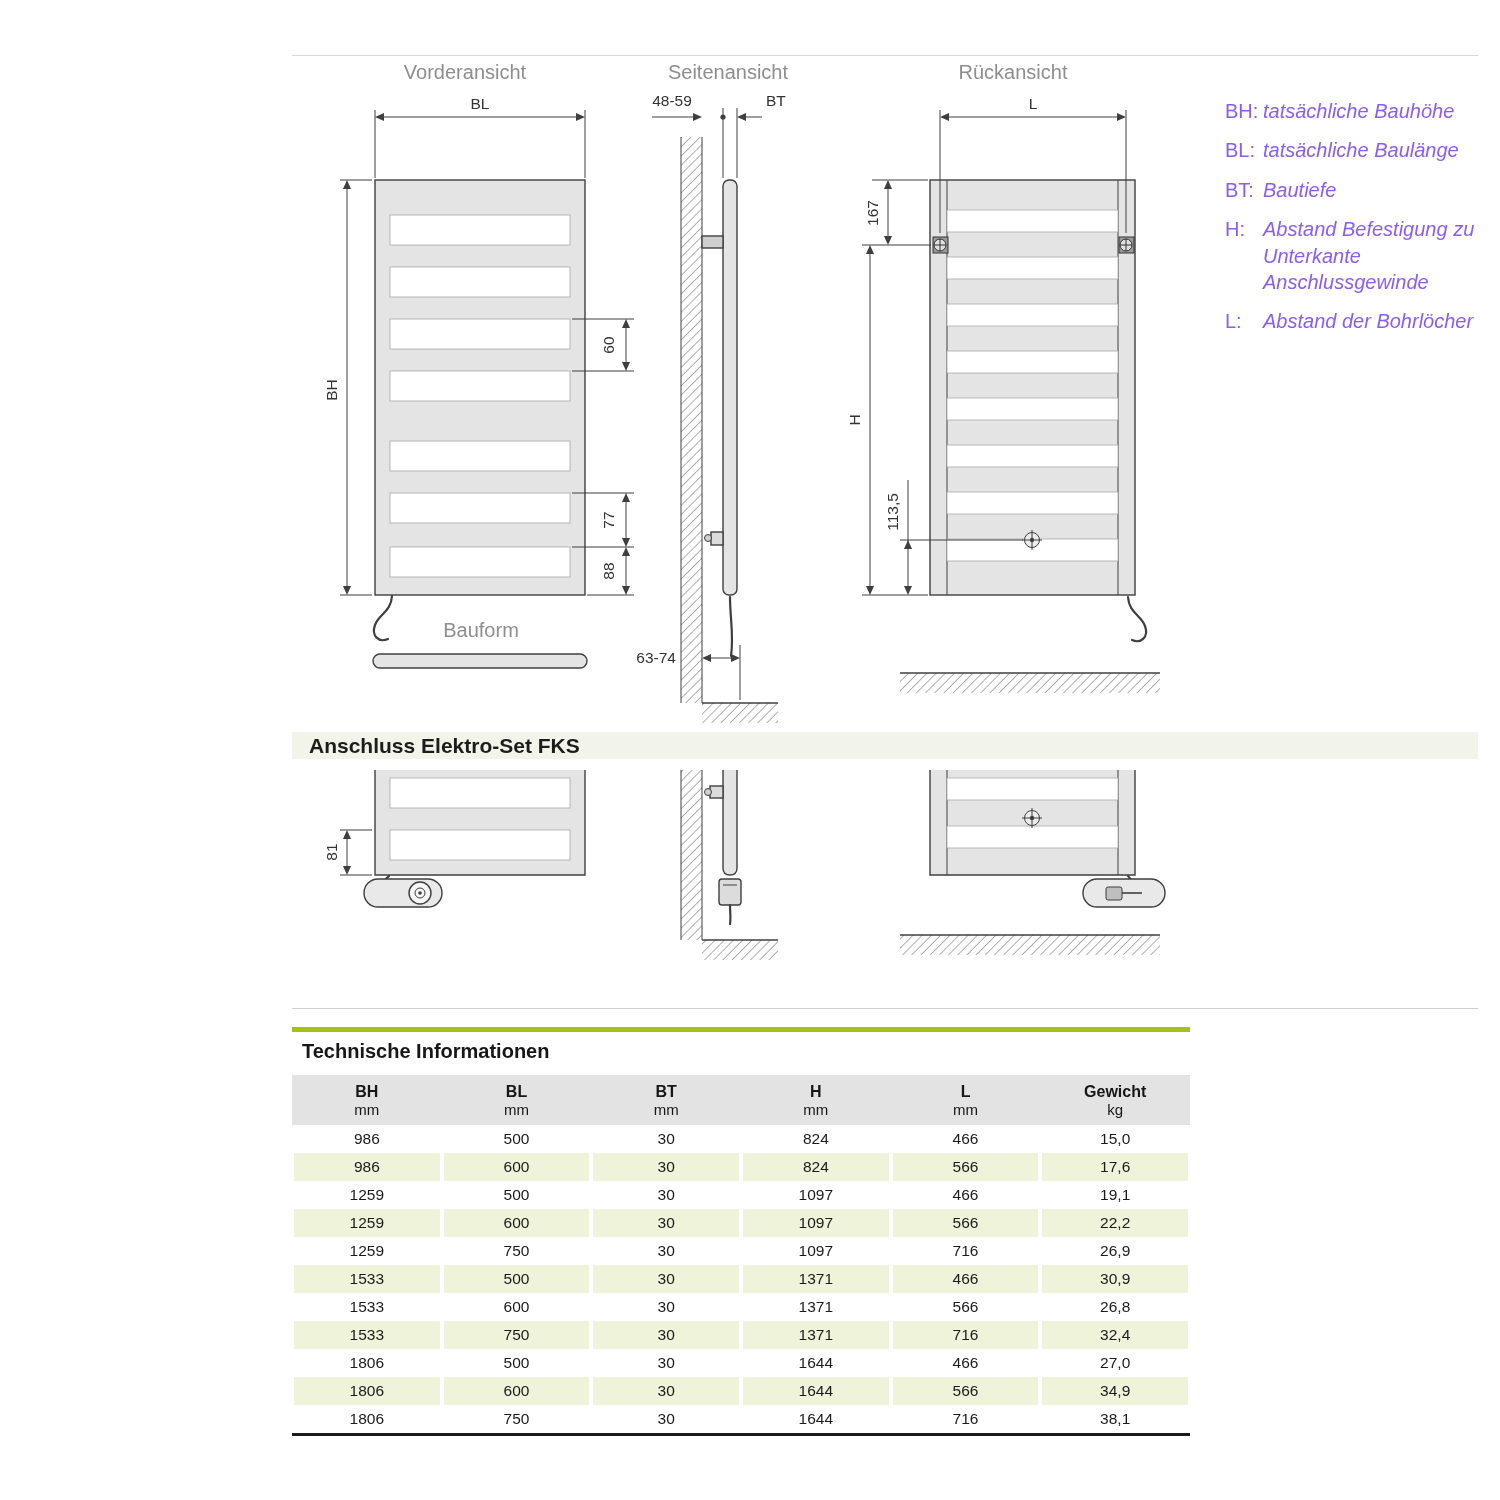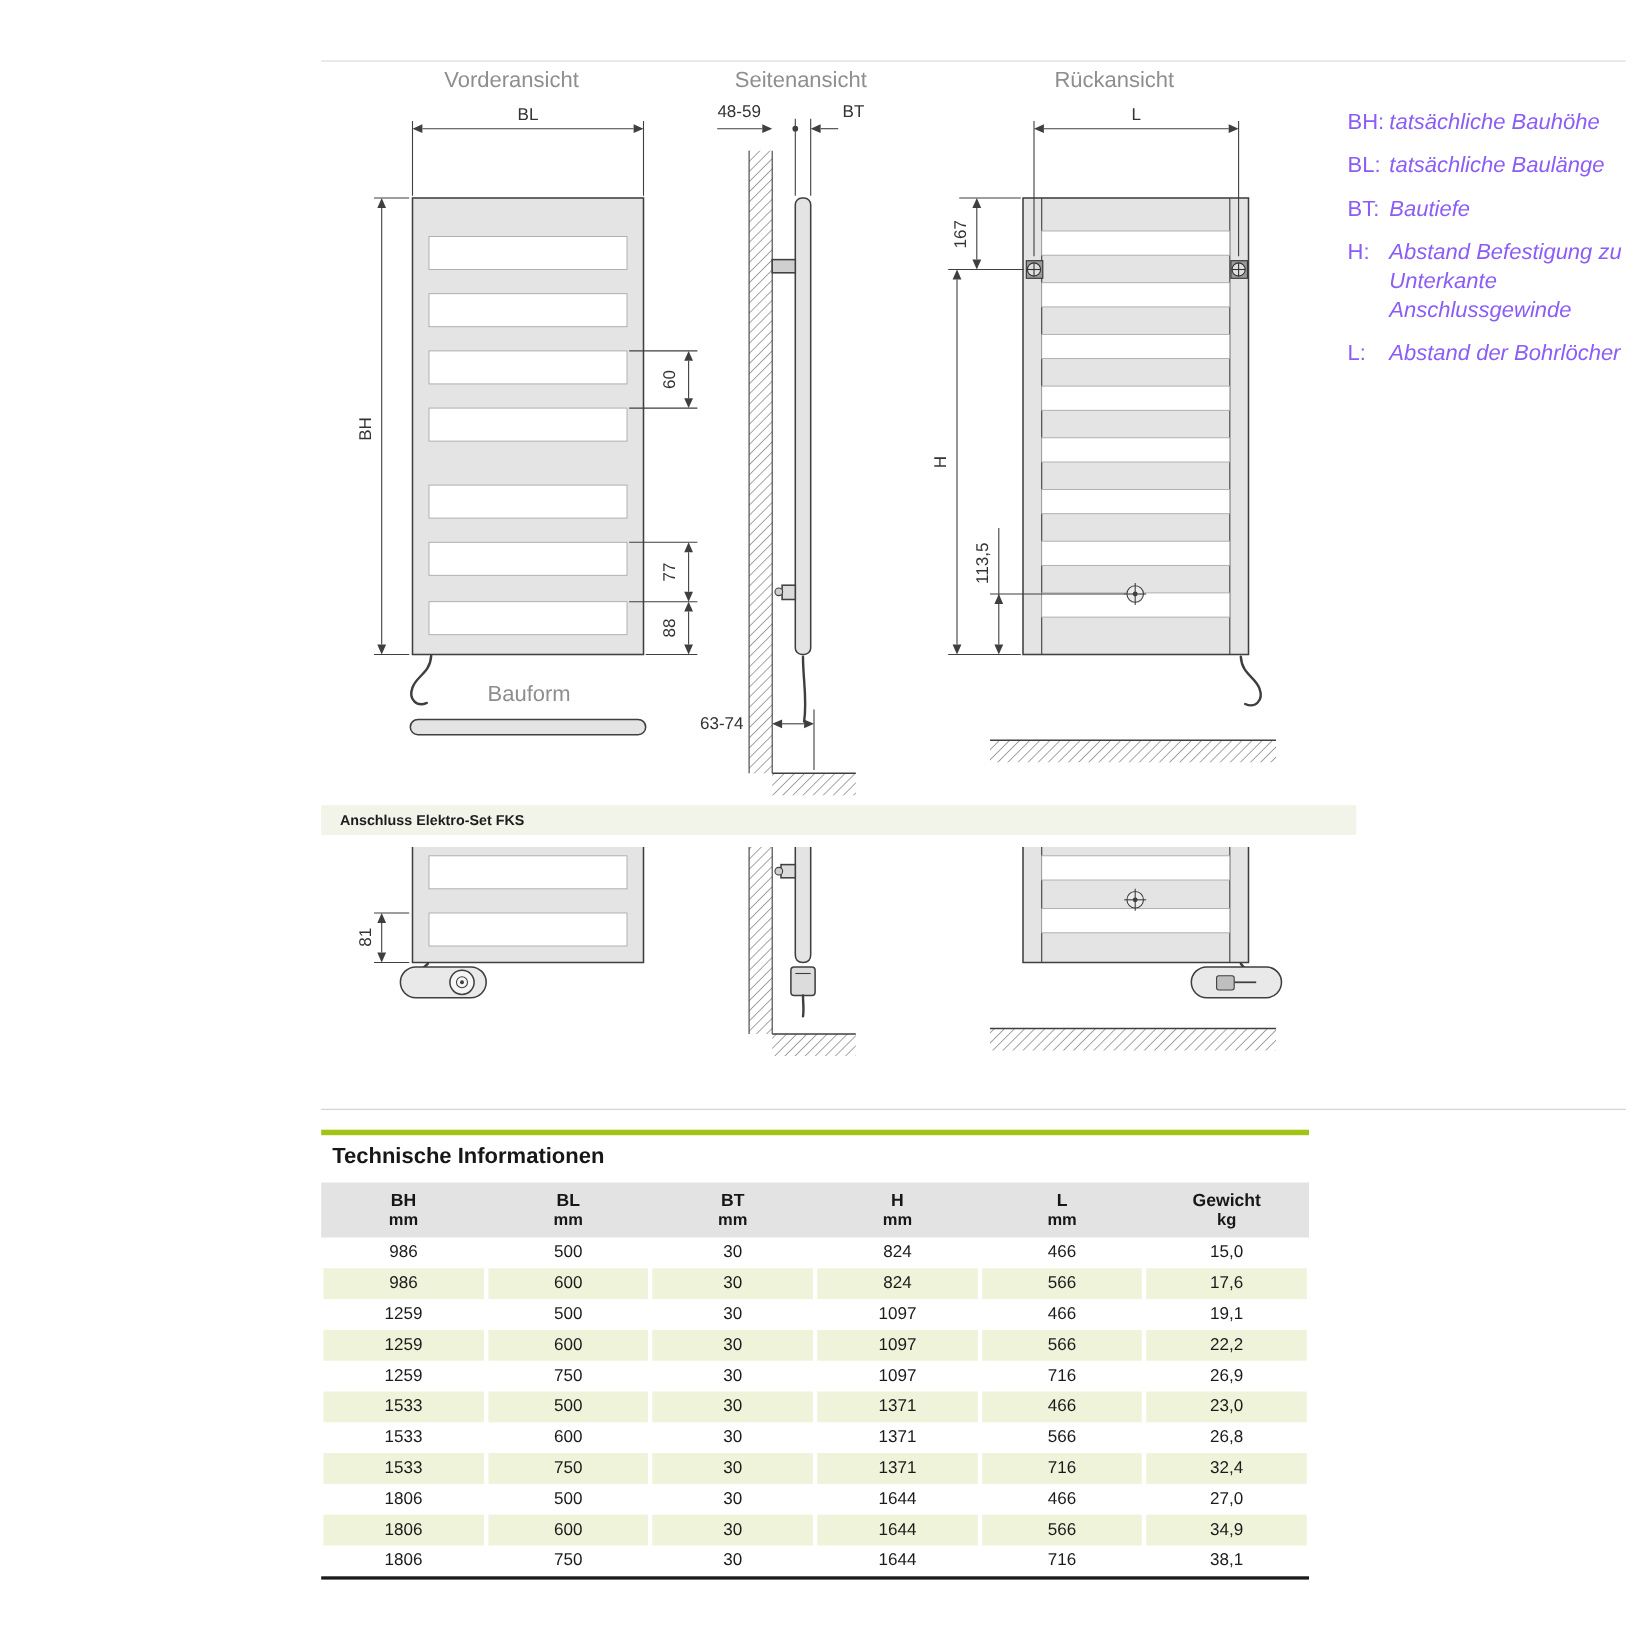--- a/index.html
+++ b/index.html
@@ -20,37 +20,37 @@
   .cable  { stroke:#3f3f3f; stroke-width:2.2; fill:none; stroke-linecap:round; }
 
   
   .legend { left:1225px; top:98px; width:250px; color:#8b5cf6; font-size:20px; }
   .legend-row { display:flex; margin-bottom:13px; line-height:1.32; }
   .legend-row.gap { margin-top:10px; }
   .lkey { flex:0 0 38px; }
   .lval { flex:1; max-width:212px;font-style:italic; }
 
   
-  .elektro-header { left:292px; top:732px; width:941px; height:27px; background:#f2f4e9;
+  .elektro-header { left:292px; top:732px; width:1186px; height:27px; background:#f2f4e9;
     display:flex; align-items:center; padding-left:17px; box-sizing:border-box;
-    font-weight:bold; font-size:13px; color:#1c1c1c; }
+    font-weight:bold; font-size:21px; color:#1c1c1c; }
 
   
   .note { left:292px; top:969px; width:1100px; color:#8c8c8c; font-size:17px; }
 
   .divider { left:292px; top:1008px; width:1186px; height:1px; background:#cfcfcf; }
 
   
   .green-rule { left:292px; top:1027px; width:898px; height:5px; background:#a3c414; }
   .table-title { left:302px; top:1040px; font-size:20px; font-weight:bold; color:#171717; }
   .tech-table { left:292px; top:1075px; width:898px; }
   .t-head { display:flex; background:#e3e3e3; height:50px; }
   .t-hcell { flex:1; text-align:center; padding-top:7px; }
   .t-hlabel { font-weight:bold; font-size:16px; color:#171717; line-height:19px; }
-  .t-hunit  { font-weight:bold; font-size:15px; color:#171717; line-height:18px; }
+  .t-hunit  { font-weight:normal; font-size:15px; color:#171717; line-height:18px; }
   .t-body { margin-top:0; }
   .t-row { display:flex; height:28px; }
   .t-cell { flex:1; text-align:center; line-height:28px; font-size:15.5px; color:#1b1b1b; margin:0 2px; }
   .t-row.alt .t-cell { background:#eef3da; }
   .t-bottom { height:2.5px; background:#1a1a1a; }
 </style>
 </head>
 <body>
 
 <div class="page">
@@ -398,21 +398,21 @@
           <div class="t-cell">1097</div>
           <div class="t-cell">716</div>
           <div class="t-cell">26,9</div>
         </div>
         <div class="t-row alt">
           <div class="t-cell">1533</div>
           <div class="t-cell">500</div>
           <div class="t-cell">30</div>
           <div class="t-cell">1371</div>
           <div class="t-cell">466</div>
-          <div class="t-cell">23,0</div>
+          <div class="t-cell">30,9</div>
         </div>
         <div class="t-row">
           <div class="t-cell">1533</div>
           <div class="t-cell">600</div>
           <div class="t-cell">30</div>
           <div class="t-cell">1371</div>
           <div class="t-cell">566</div>
           <div class="t-cell">26,8</div>
         </div>
         <div class="t-row alt">

